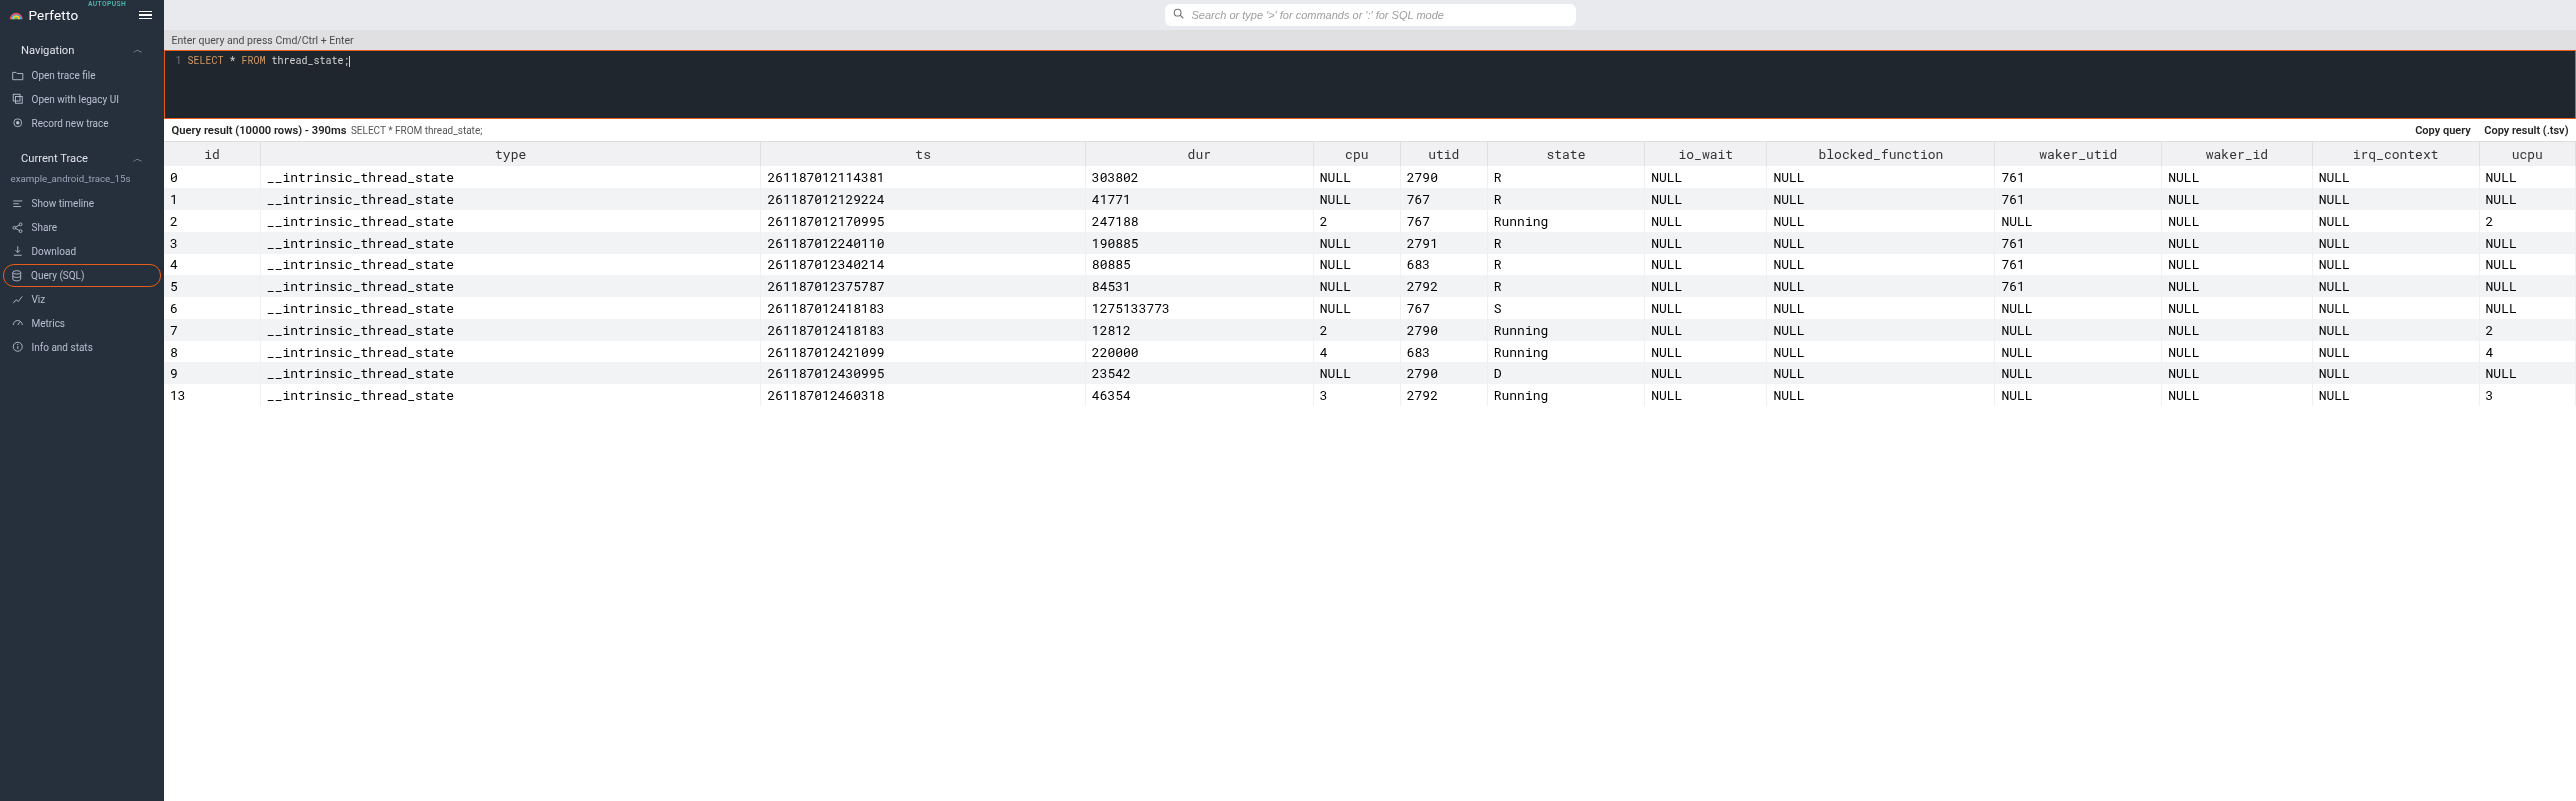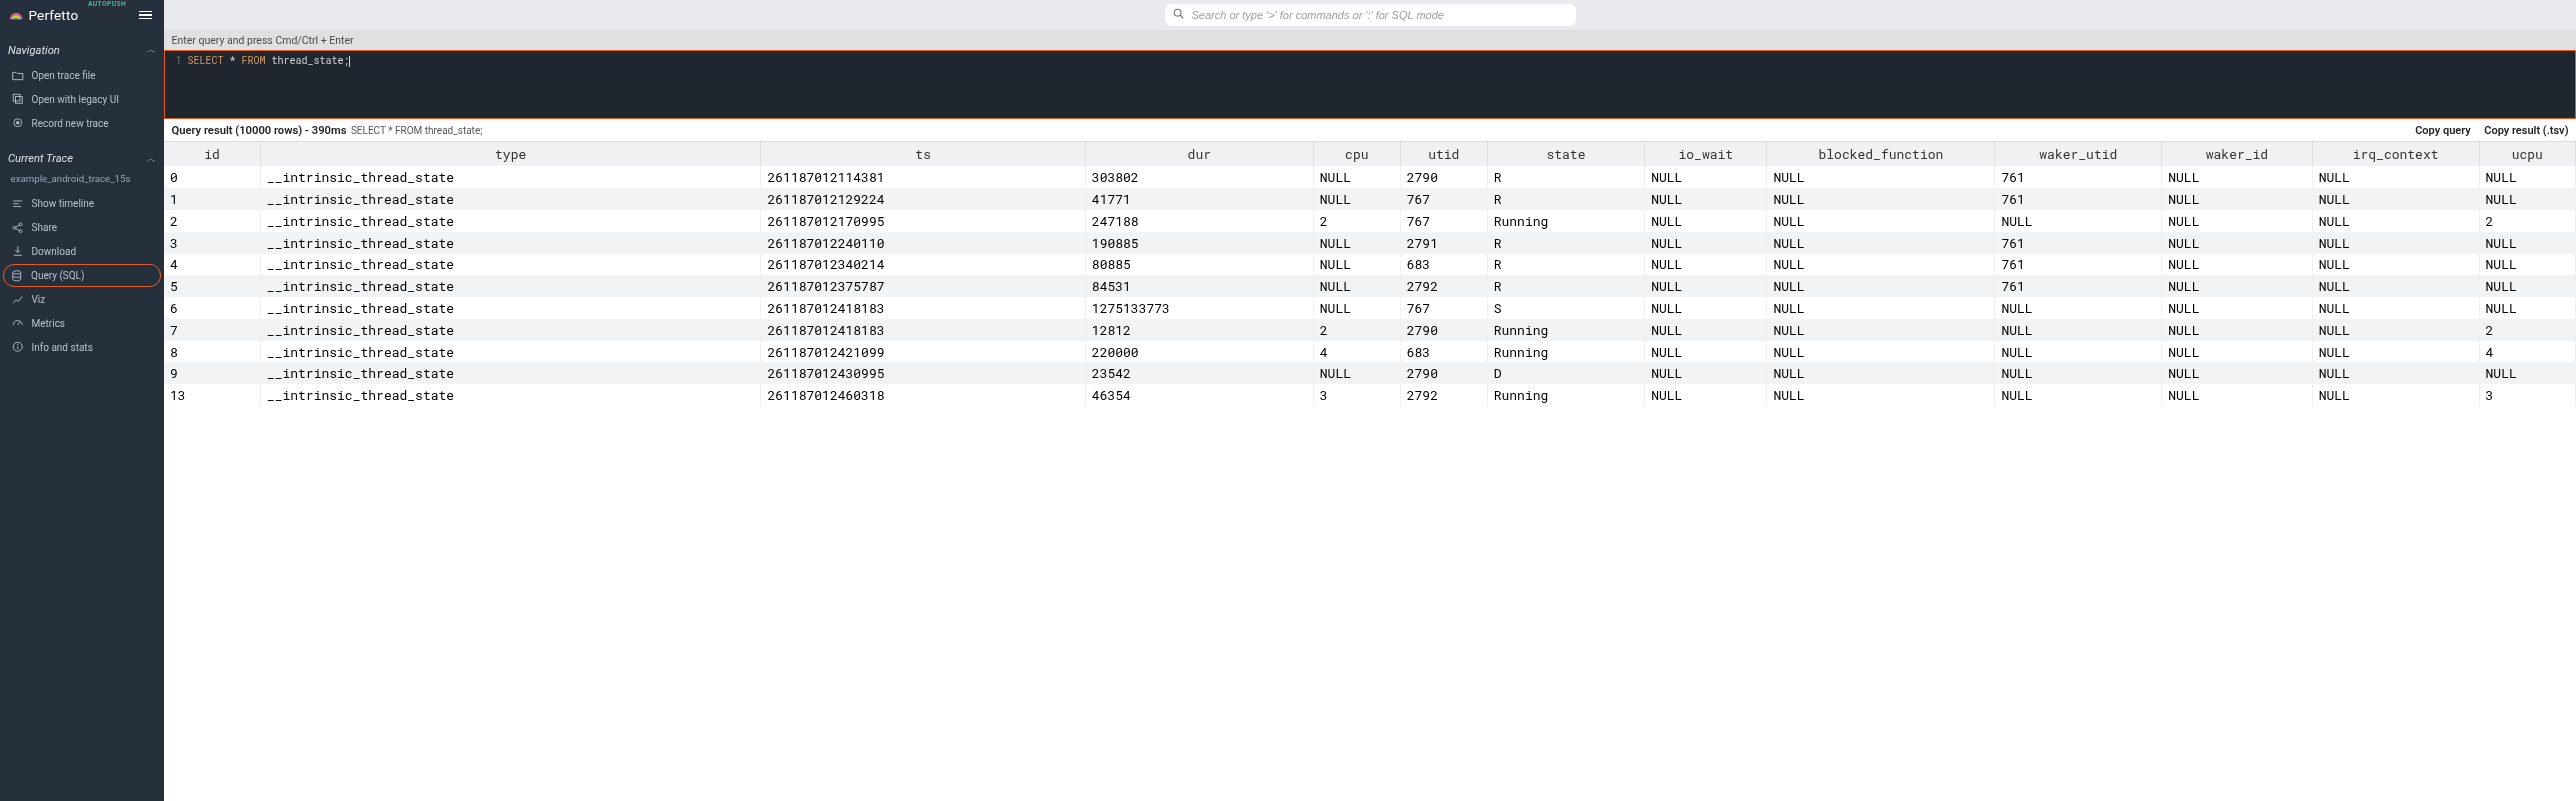--- a/index.html
+++ b/index.html
@@ -11,21 +11,21 @@
   .sidebar { width: 164px; background: #262f3c; color: #a8b2c4; display: flex; flex-direction: column; font-size: 10.5px; flex-shrink: 0; }
   .sidebar-header { display: flex; align-items: center; padding: 6px 7.5px; color: #fff; position: relative; }
   .logo { display: flex; align-items: center; gap: 4.5px; }
   .logo-icon { width: 16.4px; height: 16.4px; }
   .logo-text { font-size: 13.5px; font-weight: 400; color: #fff; letter-spacing: 0.2px; }
   .autopush { position: absolute; top: 0; left: 88px; font-size: 6.7px; color: #4db6ac; font-weight: 600; letter-spacing: 0.4px; }
   .menu-icon { margin-left: auto; cursor: pointer; display:flex; flex-direction:column; gap:2.2px; padding:4.5px;}
   .menu-icon span { display:block; width:13.5px; height:1.5px; background:#fff; }
   
   .nav-section { padding: 7.5px 0 3px 0; }
-  .nav-title { display:flex; align-items:center; justify-content:space-between; padding: 6px 8px; color: #e0e3e9; font-size: 11.2px; cursor:pointer;font-style:italic;}
+  .nav-title { display:flex; align-items:center; justify-content:space-between; padding: 6px 21px; color: #e0e3e9; font-size: 11.2px; cursor:pointer;}
   .nav-title .chev { font-size: 10.5px; color:#a8b2c4; }
   .nav-item { display: flex; align-items: center; gap: 7.5px; padding: 5.2px 10.5px; cursor: pointer; color:#b8c0cf; font-size:10px; }
   .nav-item.highlight { border: 1.5px solid #e65c1a; border-radius: 11px; margin: 0.7px 3px; padding: 3.7px 6px; }
   .nav-icon { width: 13.5px; height: 13.5px; flex-shrink:0; display:flex; align-items:center; justify-content:center; }
   .nav-icon svg { width:13.5px; height:13.5px; stroke:#b8c0cf; fill:none; stroke-width:1.6; }
   .trace-name { padding: 1.5px 10.5px 7.5px 10.5px; color:#9aa4b8; font-size:9.7px; }
   
   
   .main { flex: 1; display: flex; flex-direction: column; background: #fff; min-width:0; }
   

